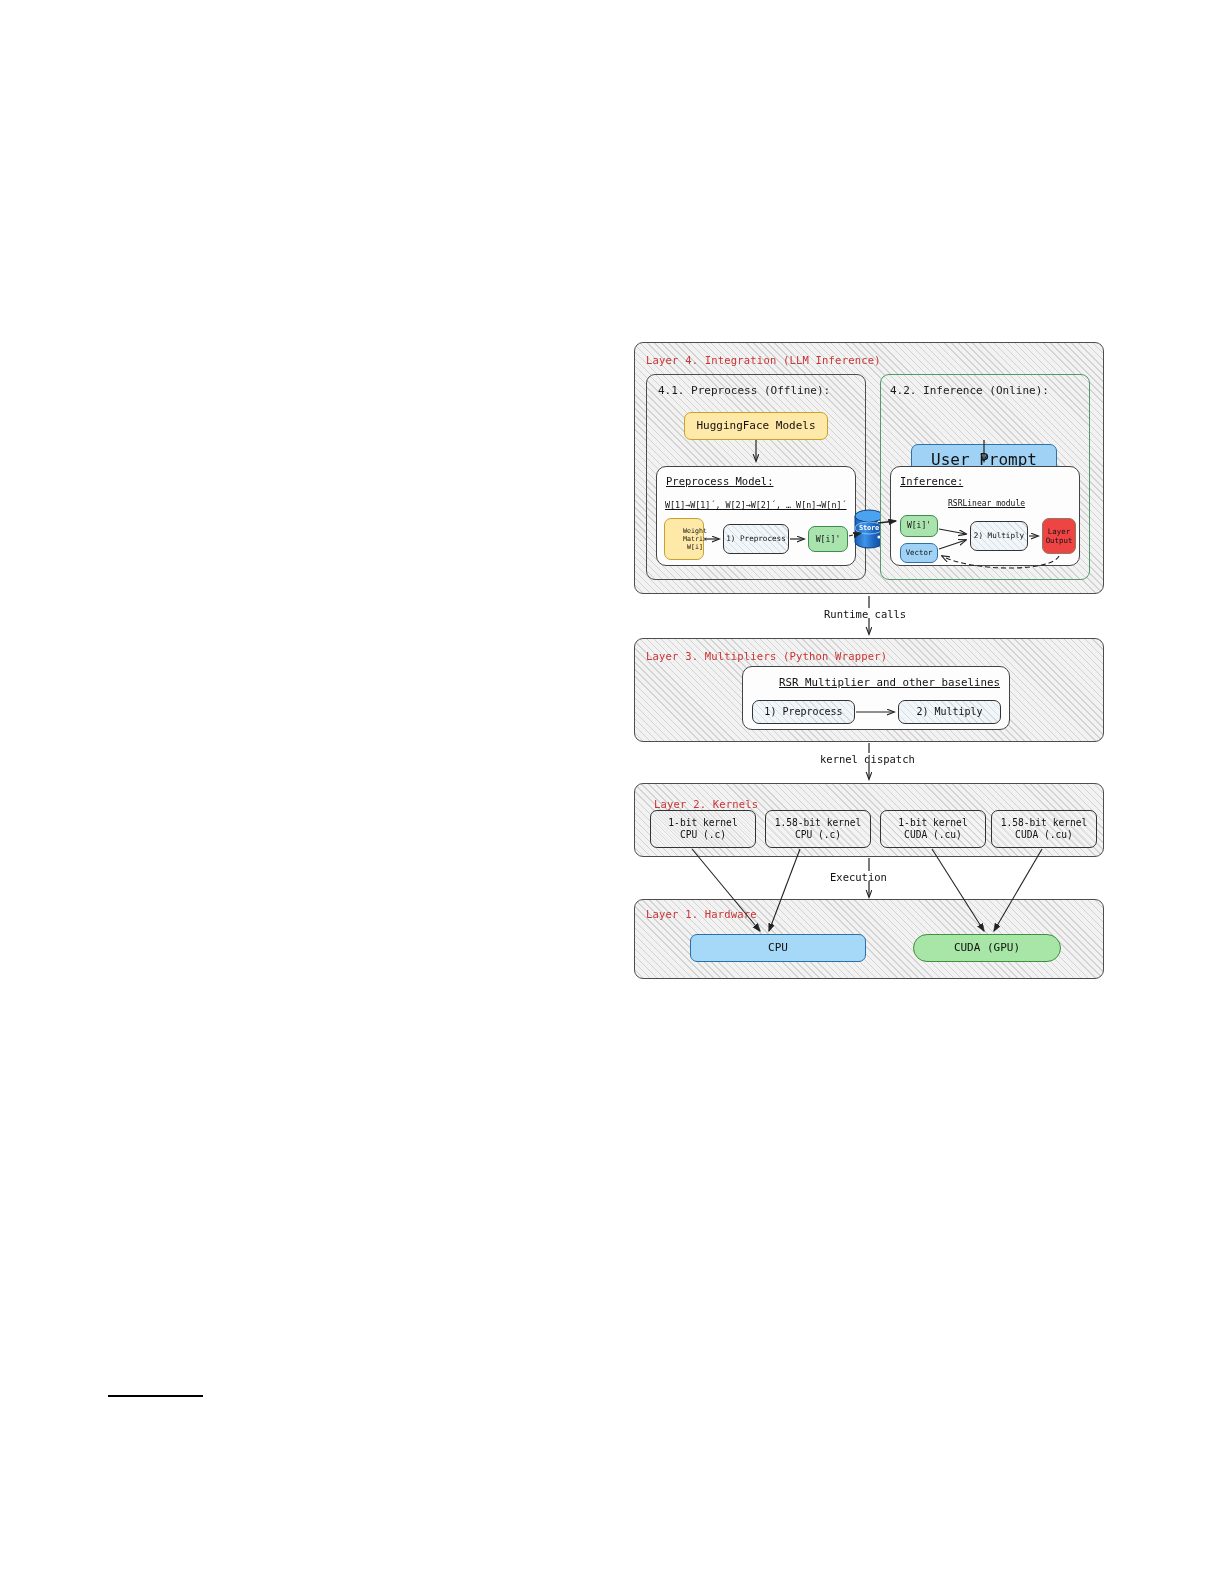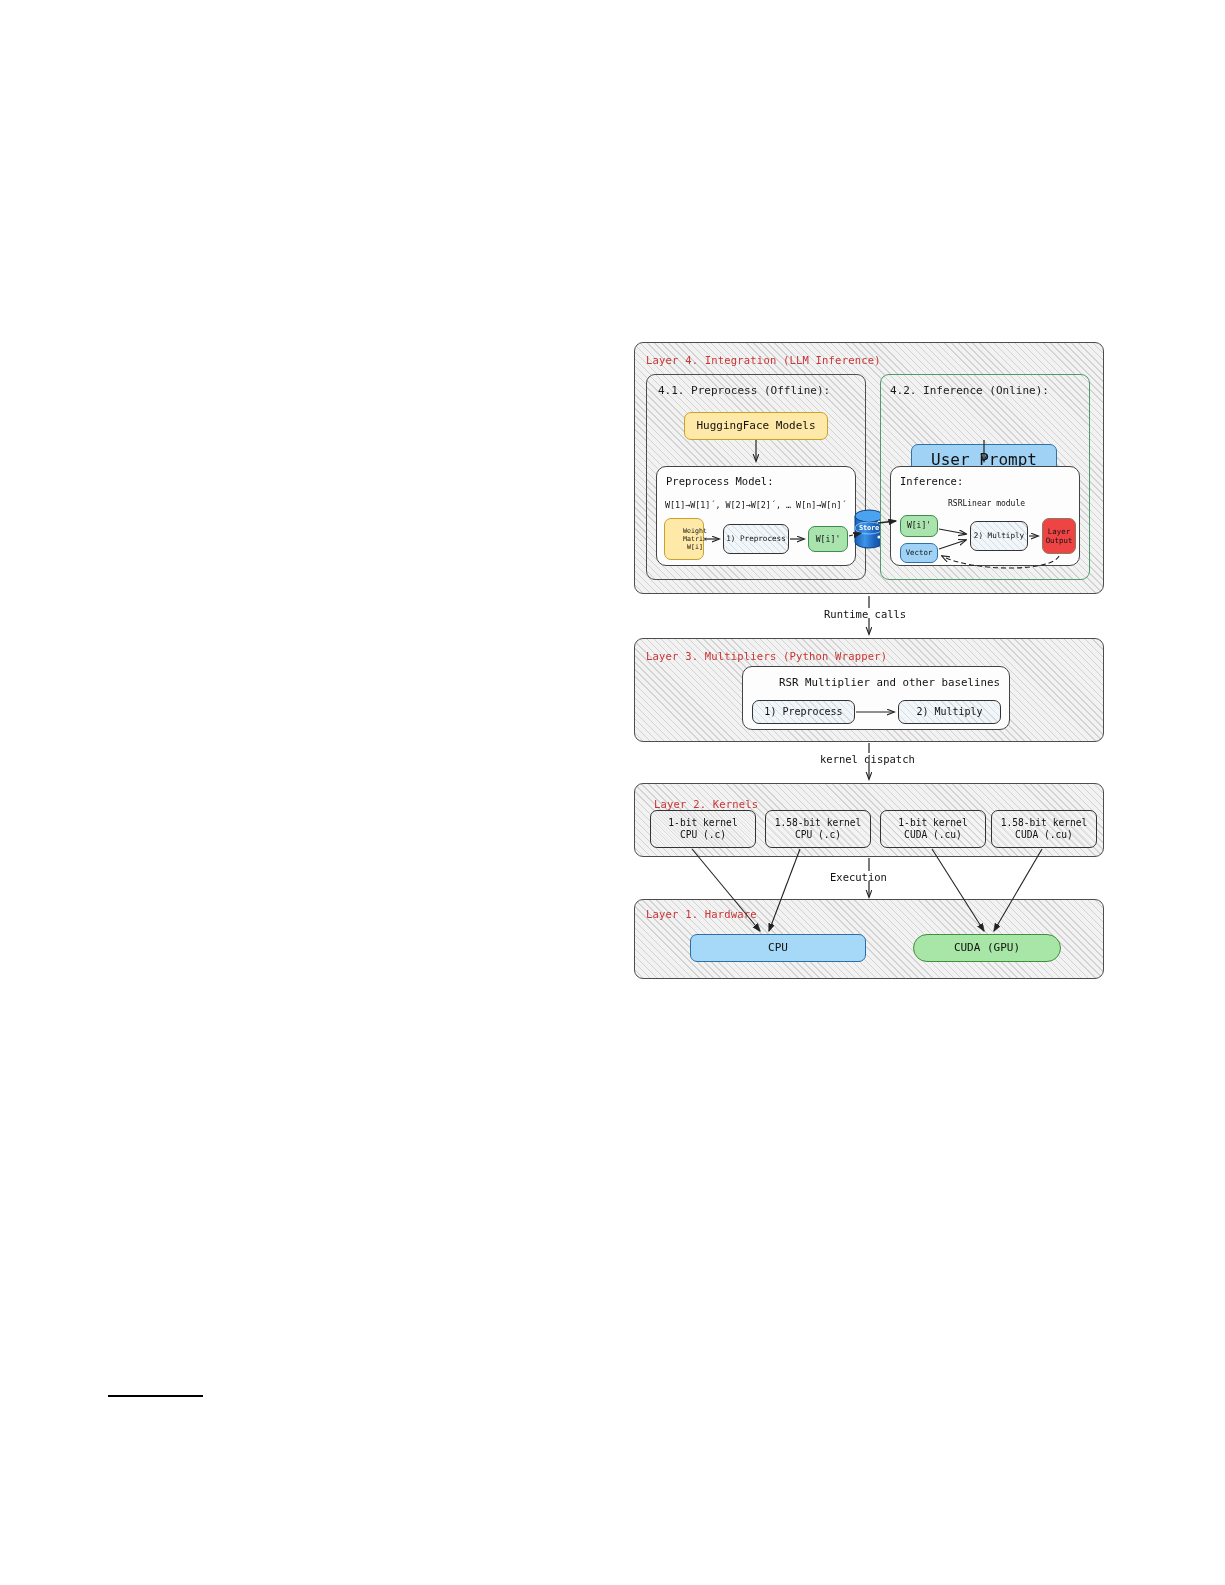--- a/index.html
+++ b/index.html
@@ -111,20 +111,21 @@
     background: #fdfdfd;
     border: 1.3px solid #444;
     border-radius: 10px;
     box-sizing: border-box;
   }
 
   .lbl {
     position: absolute;
     color: #111;
     white-space: nowrap;
+    text-decoration: underline;
   }
 
   
   .db {
     position: absolute;
     width: 34px; height: 44px;
   }
   .db .dbtext {
     position: absolute;
     left: 0; right: 0; top: 16px;

